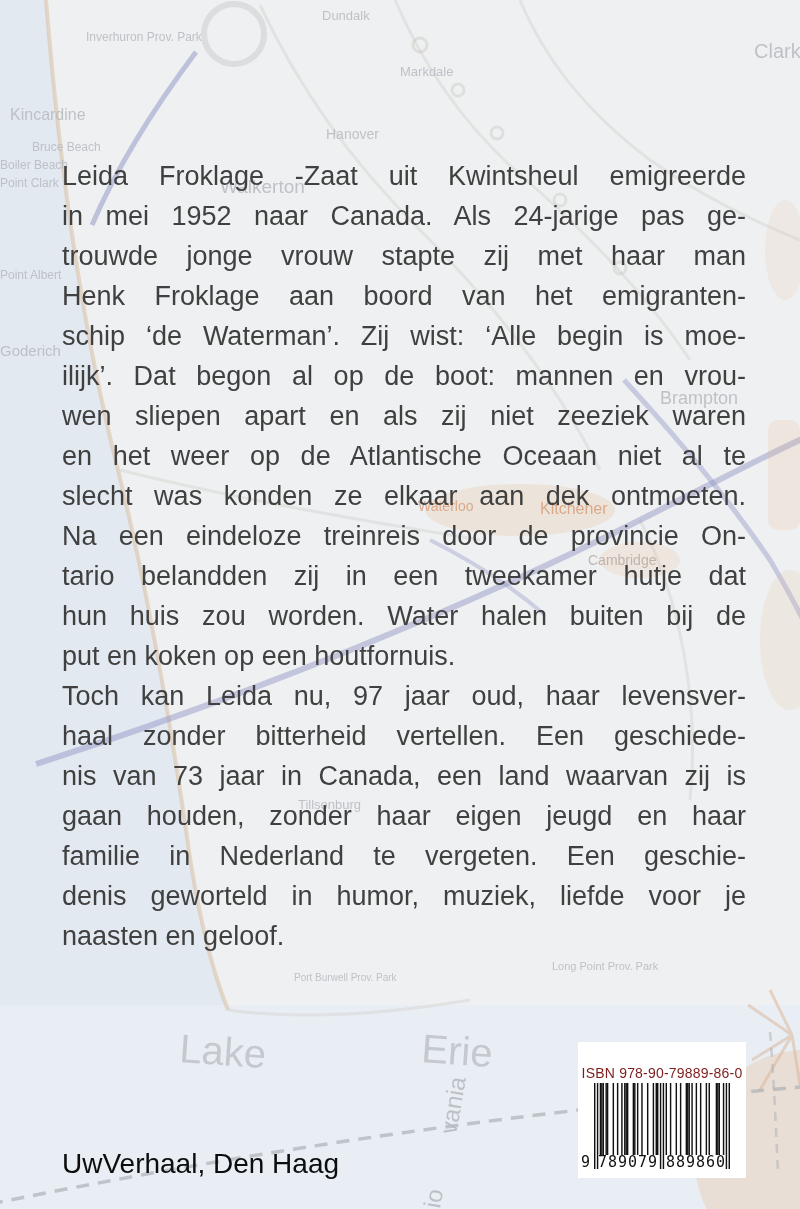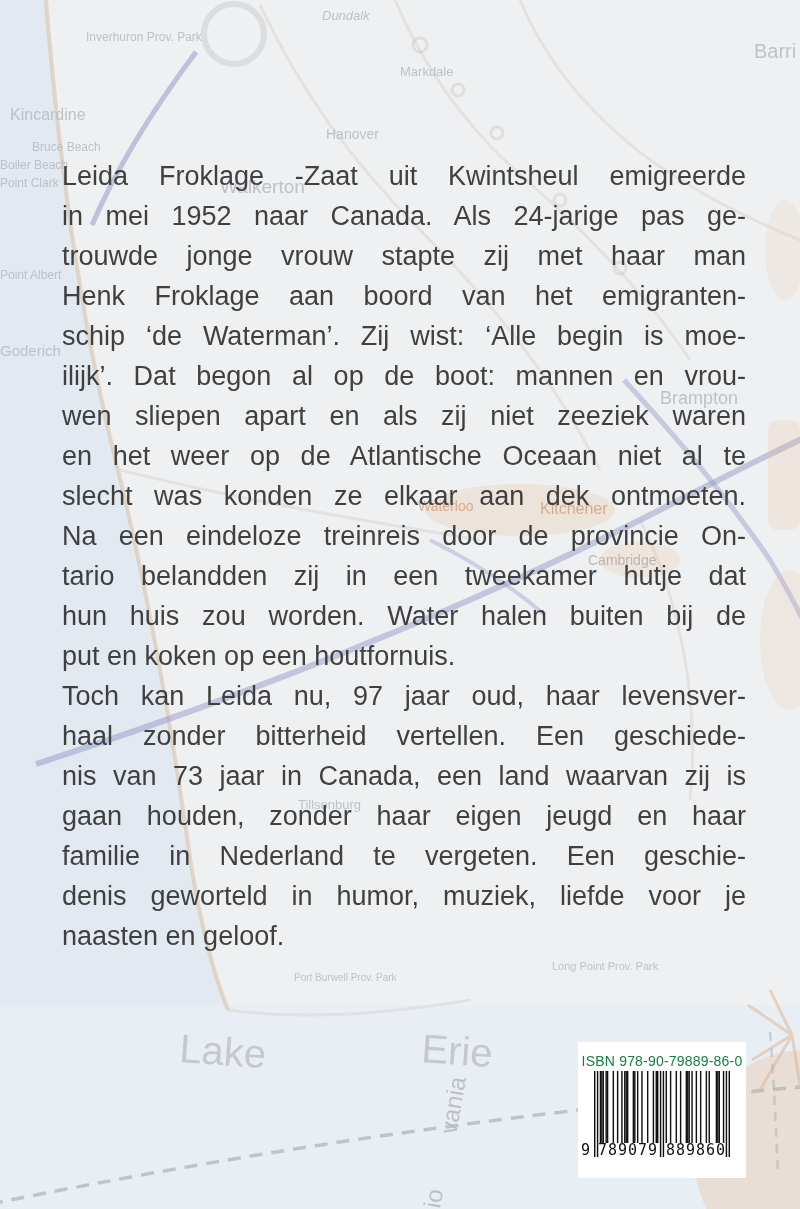--- a/index.html
+++ b/index.html
@@ -36,25 +36,25 @@
   .publisher{
     position:absolute;left:62px;top:1148px;z-index:2;
     font-size:28px;color:#0d0d0d;
     font-family:"Liberation Sans",sans-serif;
   }
   .barcode-box{
     position:absolute;left:578px;top:1042px;width:168px;height:136px;
     background:#ffffff;z-index:3;
   }
   .isbn-label{
-    padding-top:11px;
+    padding-top:23px;
     text-align:center;
     font-size:14px;
     letter-spacing:.2px;
-    color:#15803d;
+    color:#7f1d1d;
     font-family:"Liberation Sans",sans-serif;
   }
   .barcode-wrap{position:relative;width:136px;margin:2px auto 0 auto;height:92px;}
   .barcode-digits{
     position:absolute;left:-13px;top:70px;right:0;
     display:flex;align-items:flex-start;
     font-family:"DejaVu Sans Mono",monospace;
     font-size:15px;color:#111;line-height:18px;
   }
   .barcode-digits .d0{width:13px;}
@@ -121,25 +121,25 @@
   </svg>
 
   <div class="map-labels">
       <span class="maplabel" style="left: 86px; top: 30px; font-size: 12px;">Inverhuron Prov. Park</span>
       <span class="maplabel" style="left: 10px; top: 106px; font-size: 16px;">Kincardine</span>
       <span class="maplabel" style="left: 0px; top: 140px; font-size: 12px; padding-left: 32px;">Bruce Beach</span>
       <span class="maplabel" style="left: 0px; top: 158px; font-size: 12px; text-align: center;">Boiler Beach</span>
       <span class="maplabel" style="left: 0px; top: 176px; font-size: 12px;">Point Clark</span>
       <span class="maplabel" style="left: 0px; top: 268px; font-size: 12px;">Point Albert</span>
       <span class="maplabel" style="left: 0px; top: 342px; font-size: 15px;">Goderich</span>
-      <span class="maplabel" style="left: 322px; top: 8px; font-size: 13px; font-style: italic;">Dundalk</span>
+      <span class="maplabel" style="left: 322px; top: 8px; font-size: 13px;">Dundalk</span>
       <span class="maplabel" style="left: 400px; top: 64px; font-size: 13px;">Markdale</span>
       <span class="maplabel" style="left: 220px; top: 140px; font-size: 19px; margin-top: 36px;">Walkerton</span>
       <span class="maplabel" style="left: 326px; top: 126px; font-size: 14px;">Hanover</span>
-      <span class="maplabel" style="left: 754px; top: 40px; font-size: 20px;">Barri</span>
+      <span class="maplabel" style="left: 754px; top: 40px; font-size: 20px;">Clark</span>
       <span class="maplabel" style="left: 660px; top: 388px; font-size: 18px;">Brampton</span>
       <span class="maplabel" style="left: 418px; top: 498px; font-size: 14px; color: rgb(217, 160, 125);">Waterloo</span>
       <span class="maplabel" style="left: 540px; top: 500px; font-size: 16px; color: rgb(217, 160, 125);">Kitchener</span>
       <span class="maplabel" style="left: 588px; top: 552px; font-size: 14px; color: rgb(183, 172, 164);">Cambridge</span>
       <span class="maplabel" style="left: 298px; top: 788px; font-size: 13px; margin-top: 9px;">Tillsonburg</span>
       <span class="maplabel" style="left: 294px; top: 972px; font-size: 10px;">Port Burwell Prov. Park</span>
       <span class="maplabel" style="left: 552px; top: 960px; font-size: 11px;">Long Point Prov. Park</span>
       <span class="maplabel" style="left: 178px; top: 1026px; font-size: 40px; color: rgb(191, 195, 201); transform: rotate(4deg);">Lake</span>
       <span class="maplabel" style="left: 420px; top: 1026px; font-size: 40px; color: rgb(191, 195, 201); transform: rotate(4deg);">Erie</span>
       <span class="maplabel" style="left: 462px; top: 1108px; font-size: 24px; transform: rotate(-80deg);">vania</span>
@@ -166,20 +166,21 @@
         <div class="line">Toch kan Leida nu, 97 jaar oud, haar levensver-</div>
         <div class="line">haal zonder bitterheid vertellen. Een geschiede-</div>
         <div class="line">nis van 73 jaar in Canada, een land waarvan zij is</div>
         <div class="line">gaan houden, zonder haar eigen jeugd en haar</div>
         <div class="line">familie in Nederland te vergeten. Een geschie-</div>
         <div class="line">denis geworteld in humor, muziek, liefde voor je</div>
         <div class="line last">naasten en geloof.</div>
       </div>
     </div>
 
+  <div class="publisher">UwVerhaal, Den Haag</div>
 
   <div class="barcode-box">
     <div class="isbn-label">ISBN 978-90-79889-86-0</div>
     <div class="barcode-wrap">
       <svg id="barcode-bars" width="136" height="86" viewBox="0 0 95 86" preserveAspectRatio="none" xmlns="http://www.w3.org/2000/svg">
           <rect x="0" y="0" width="1" height="86" fill="#111"></rect>
           <rect x="2" y="0" width="1" height="86" fill="#111"></rect>
           <rect x="4" y="0" width="1" height="72" fill="#111"></rect>
           <rect x="5" y="0" width="1" height="72" fill="#111"></rect>
           <rect x="6" y="0" width="1" height="72" fill="#111"></rect>

